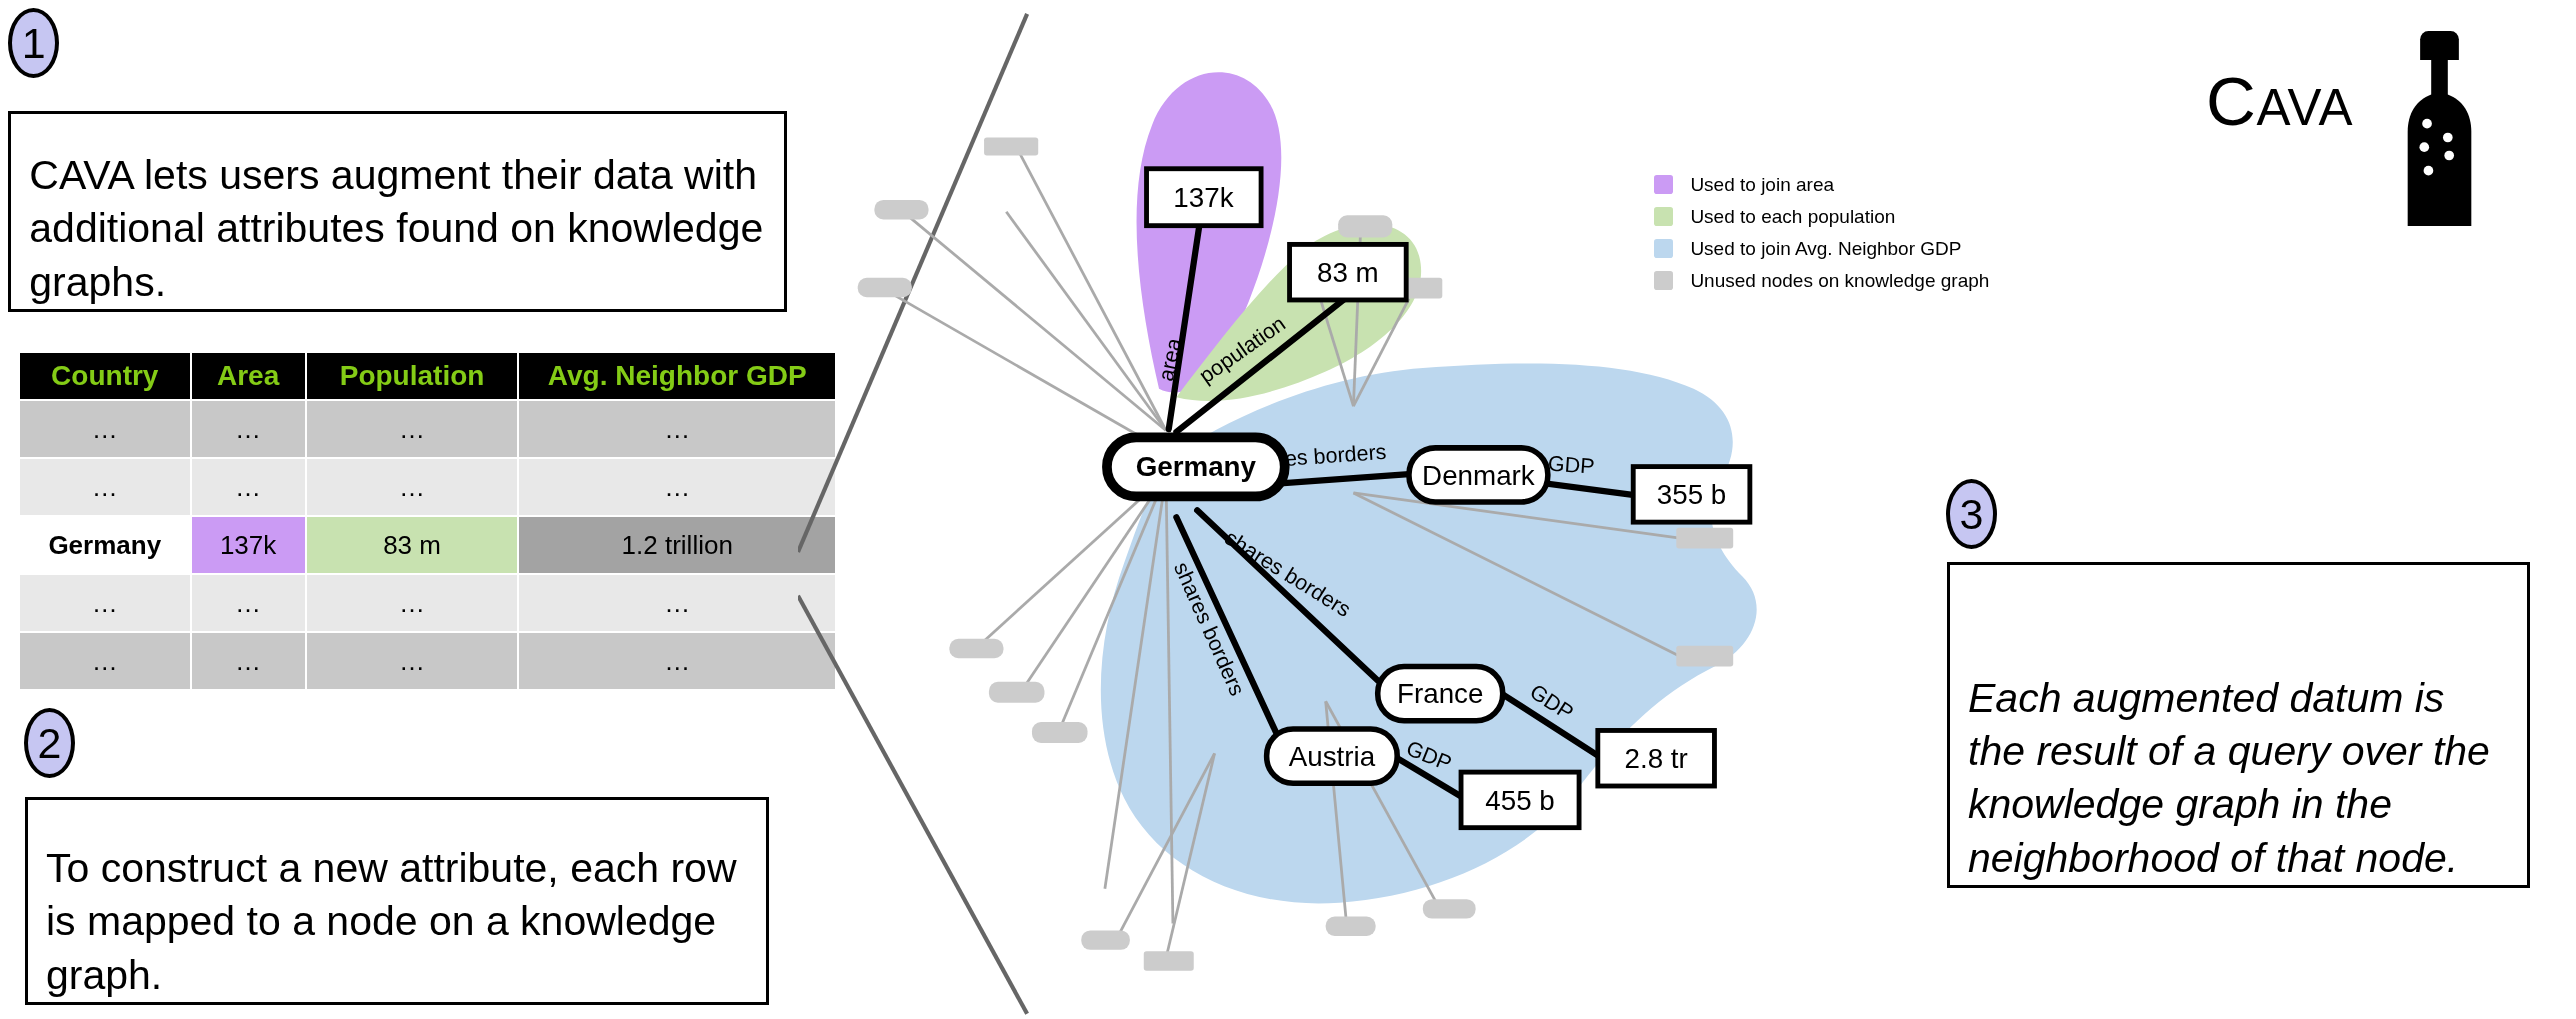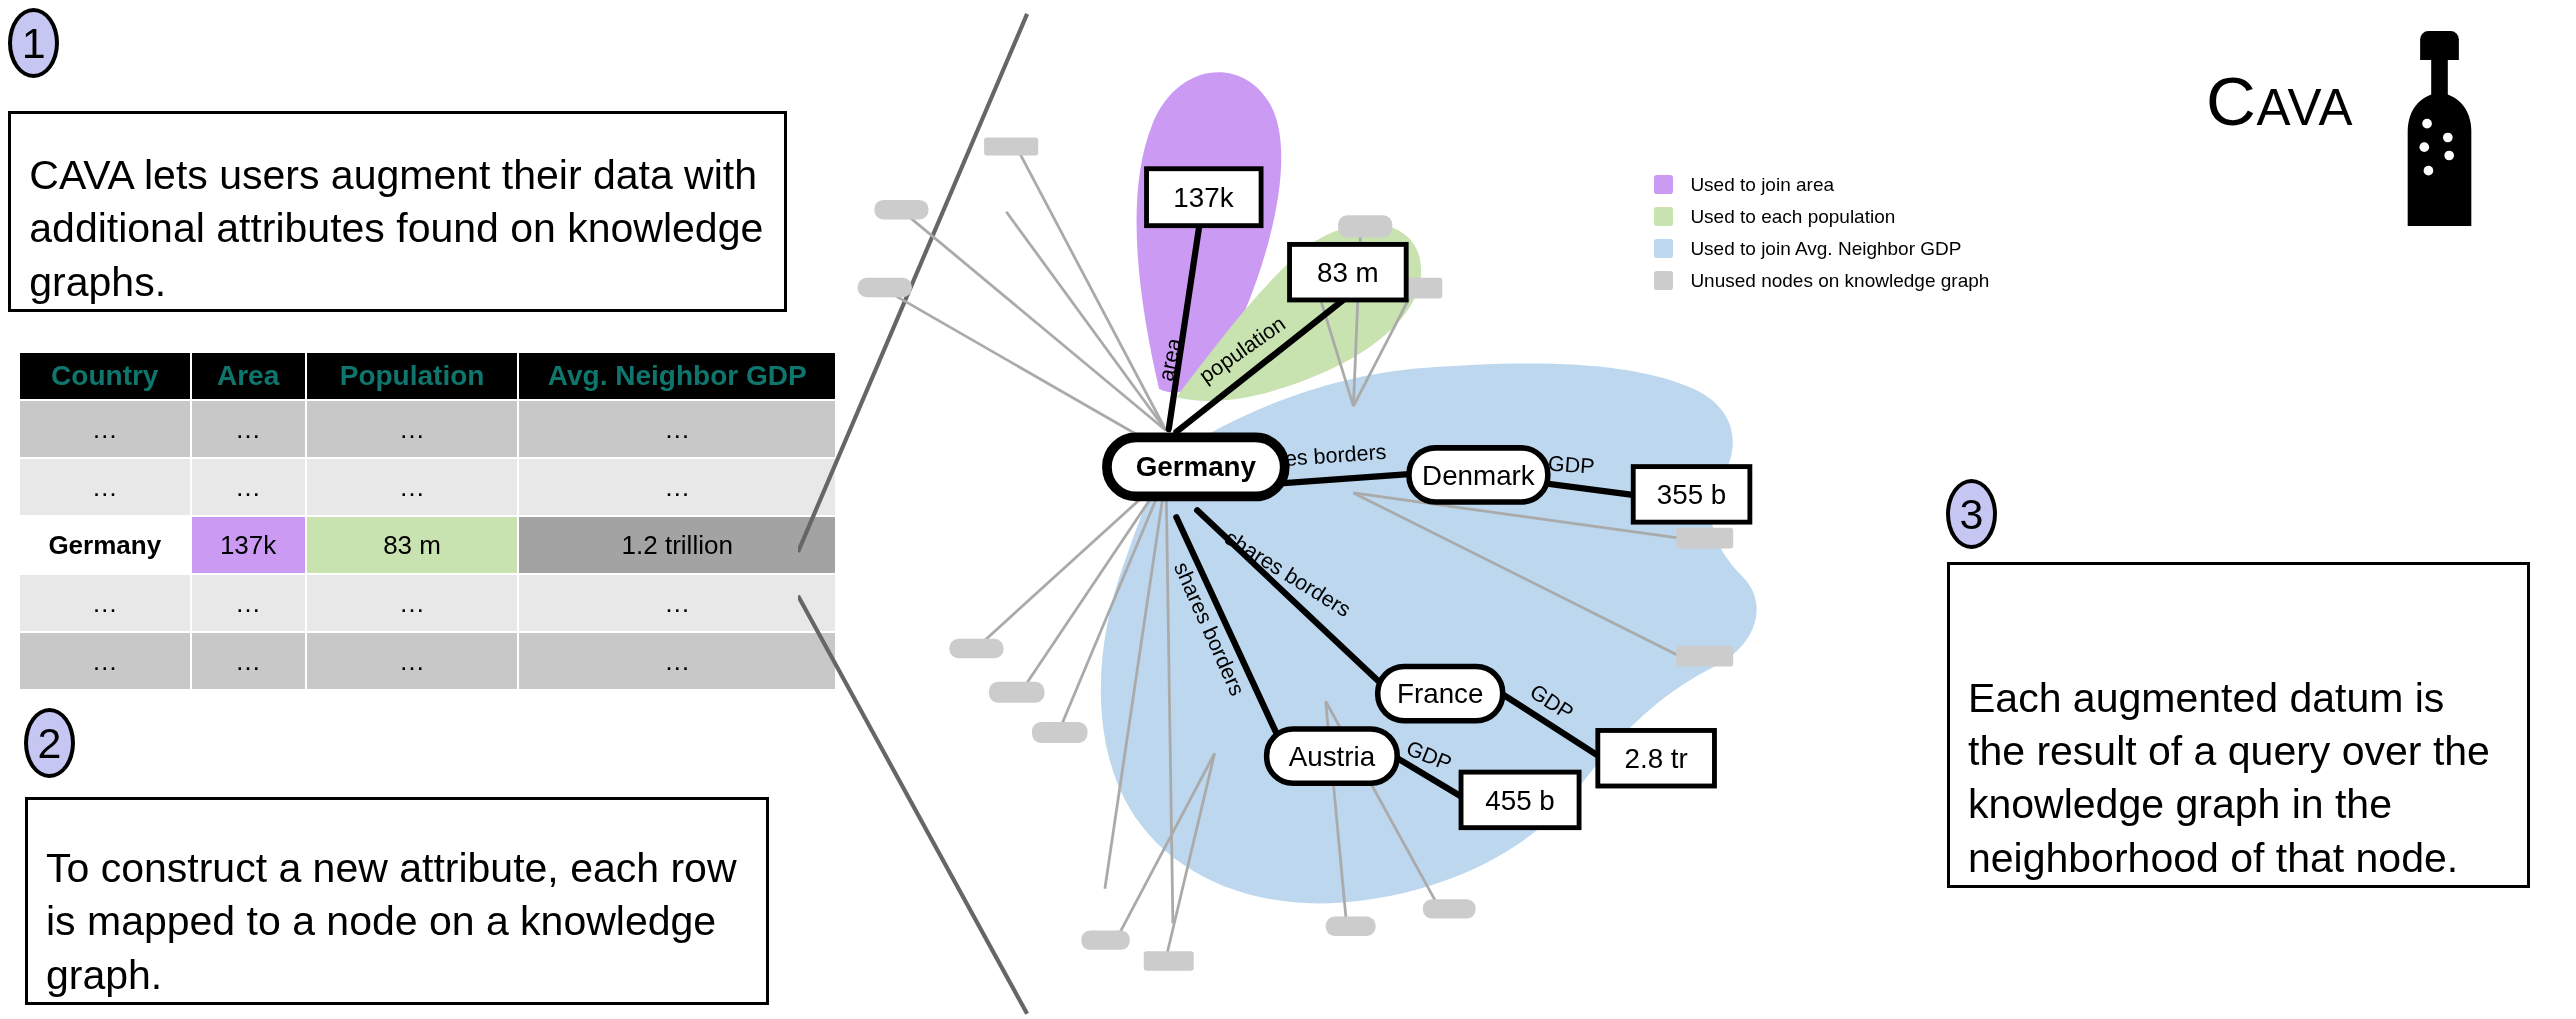--- a/index.html
+++ b/index.html
@@ -26,21 +26,21 @@
   }
   .callout p{
     margin:0;padding:0 18px;
     font-size:41px;line-height:1.30;
     font-family:"Liberation Sans","DejaVu Sans",sans-serif;
   }
 
   
   #data-table{position:absolute;border-collapse:separate;border-spacing:2.8px 2.8px;}
   #data-table th{
-    background:#000;color:#0f766e;font-size:28px;font-weight:bold;
+    background:#000;color:#84cc16;font-size:28px;font-weight:bold;
     padding:7px 4.2px;text-align:center;white-space:nowrap;
   }
   #data-table td{
     font-size:26px;text-align:center;padding:12.5px 4.2px;white-space:nowrap;
   }
   #data-table tr.r-dark td{background:#c8c8c8;}
   #data-table tr.r-light td{background:#e8e8e8;}
   #data-table tr.r-germany td{background:#ffffff;font-weight:bold;}
   #data-table tr.r-germany td.c-area{background:#cb9bf4;font-weight:normal;}
   #data-table tr.r-germany td.c-pop{background:#c8e2b0;font-weight:normal;}
@@ -128,21 +128,21 @@
 </div>
 
 <div class="callout" style="left:25px;top:797px;width:744px;height:208px;">
   <p>To construct a new attribute, each row is mapped to a node on a knowledge graph.</p>
 </div>
 
 <div class="step-circle" style="left:1946px;top:479px;width:43px;height:62px;">
   <span>3</span>
 </div>
 
-<div class="callout" style="left:1947px;top:562px;width:583px;height:326px;">
+<div class="callout" style="left:1947px;top:562px;width:583px;height:326px;font-style:italic;">
   <p>Each augmented datum is the result of a query over the knowledge graph in the neighborhood of that node.</p>
 </div>
 
 <div id="legend" style="left:1654px;top:175px;">
     <div class="legend-row">
       <div class="legend-swatch" style="background: rgb(203, 155, 244);"></div>
       <div class="legend-label">Used to join area</div>
     </div>
     <div class="legend-row">
       <div class="legend-swatch" style="background: rgb(200, 226, 176);"></div>

